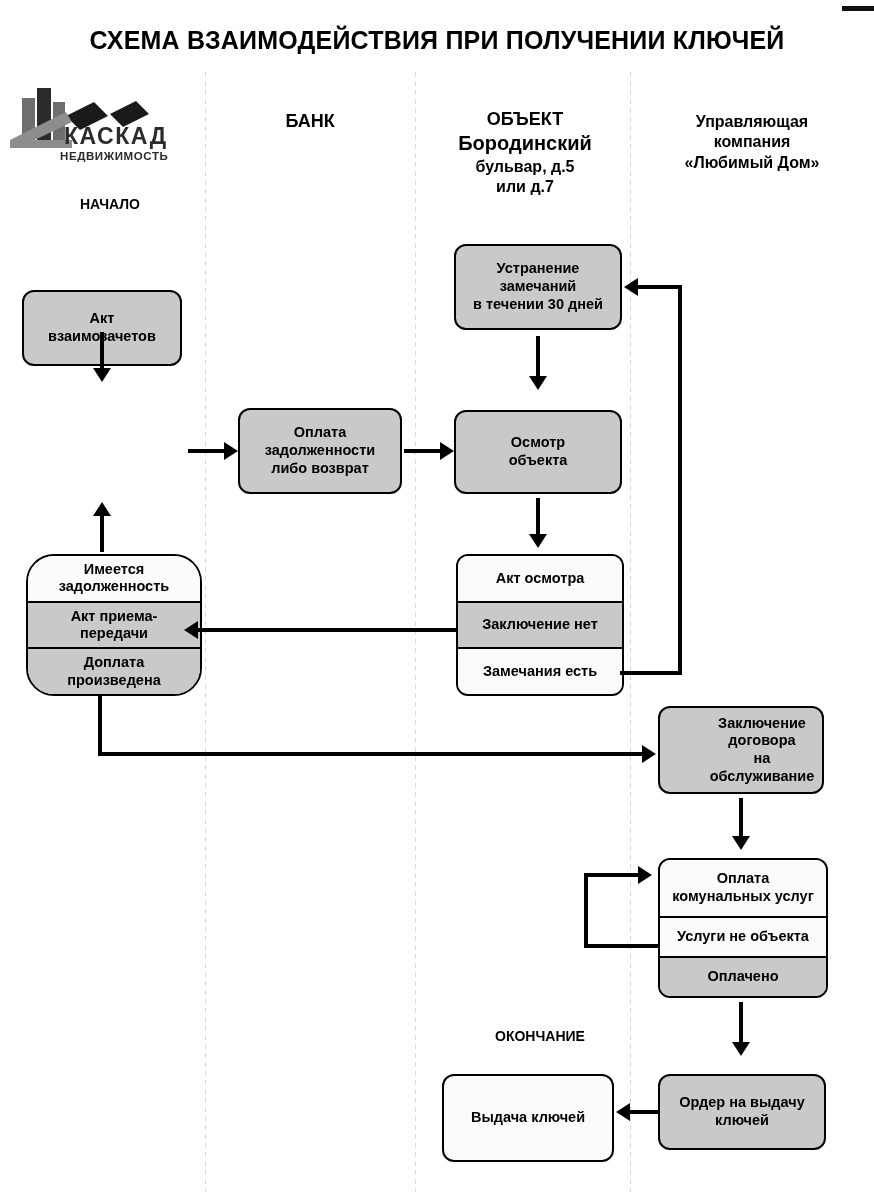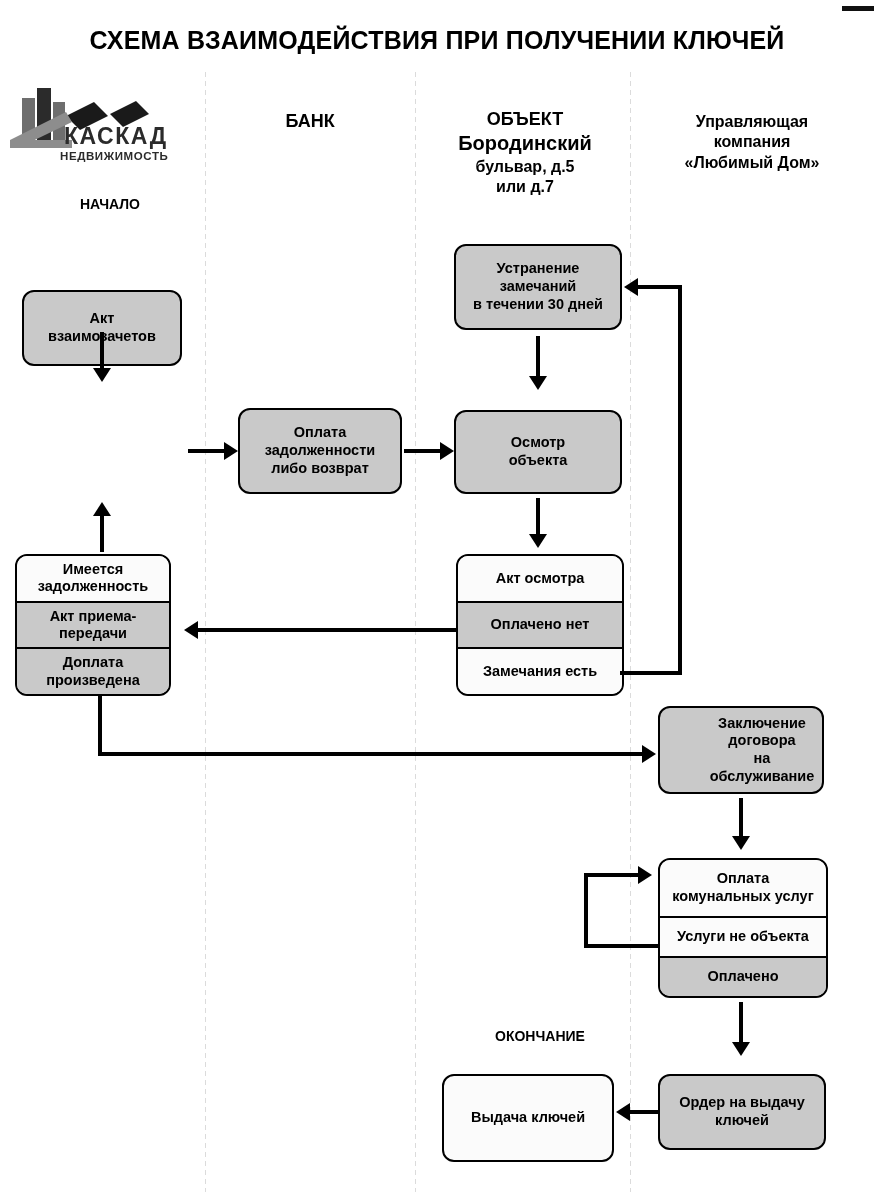--- a/index.html
+++ b/index.html
@@ -142,21 +142,21 @@
     </div>
   </div>
 
   <div class="ln v" style="left:100px;top:332px;height:40px;"></div>
   <div class="arrow down" style="left:93px;top:368px;"></div>
 
 
   <div class="ln v" style="left:100px;top:512px;height:40px;"></div>
   <div class="arrow up" style="left:93px;top:502px;"></div>
 
-  <div class="stack" style="left:15px;top:554px;width:156px;height:142px;">
+  <div class="stack" style="left:26px;top:554px;width:176px;height:142px;border-radius:28px;">
     <div class="seg white">
       <div>
         <div>Имеется</div>
         <div>задолженность</div>
       </div>
     </div>
     <div class="seg grey">
       <div>
         <div>Акт приема-</div>
         <div>передачи</div>
@@ -203,21 +203,21 @@
   </div>
 
   <div class="ln v" style="left:536px;top:498px;height:42px;"></div>
   <div class="arrow down" style="left:529px;top:534px;"></div>
 
   <div class="stack" style="left:456px;top:554px;width:168px;height:142px;">
     <div class="seg white">
       <div>Акт осмотра</div>
     </div>
     <div class="seg grey">
-      <div>Оплачено нет</div>
+      <div>Заключение нет</div>
     </div>
     <div class="seg white">
       <div>Замечания есть</div>
     </div>
   </div>
 
   <div class="ln h" style="left:198px;top:628px;width:258px;"></div>
   <div class="arrow left" style="left:184px;top:621px;"></div>
 
   <div class="ln h" style="left:620px;top:671px;width:62px;"></div>

